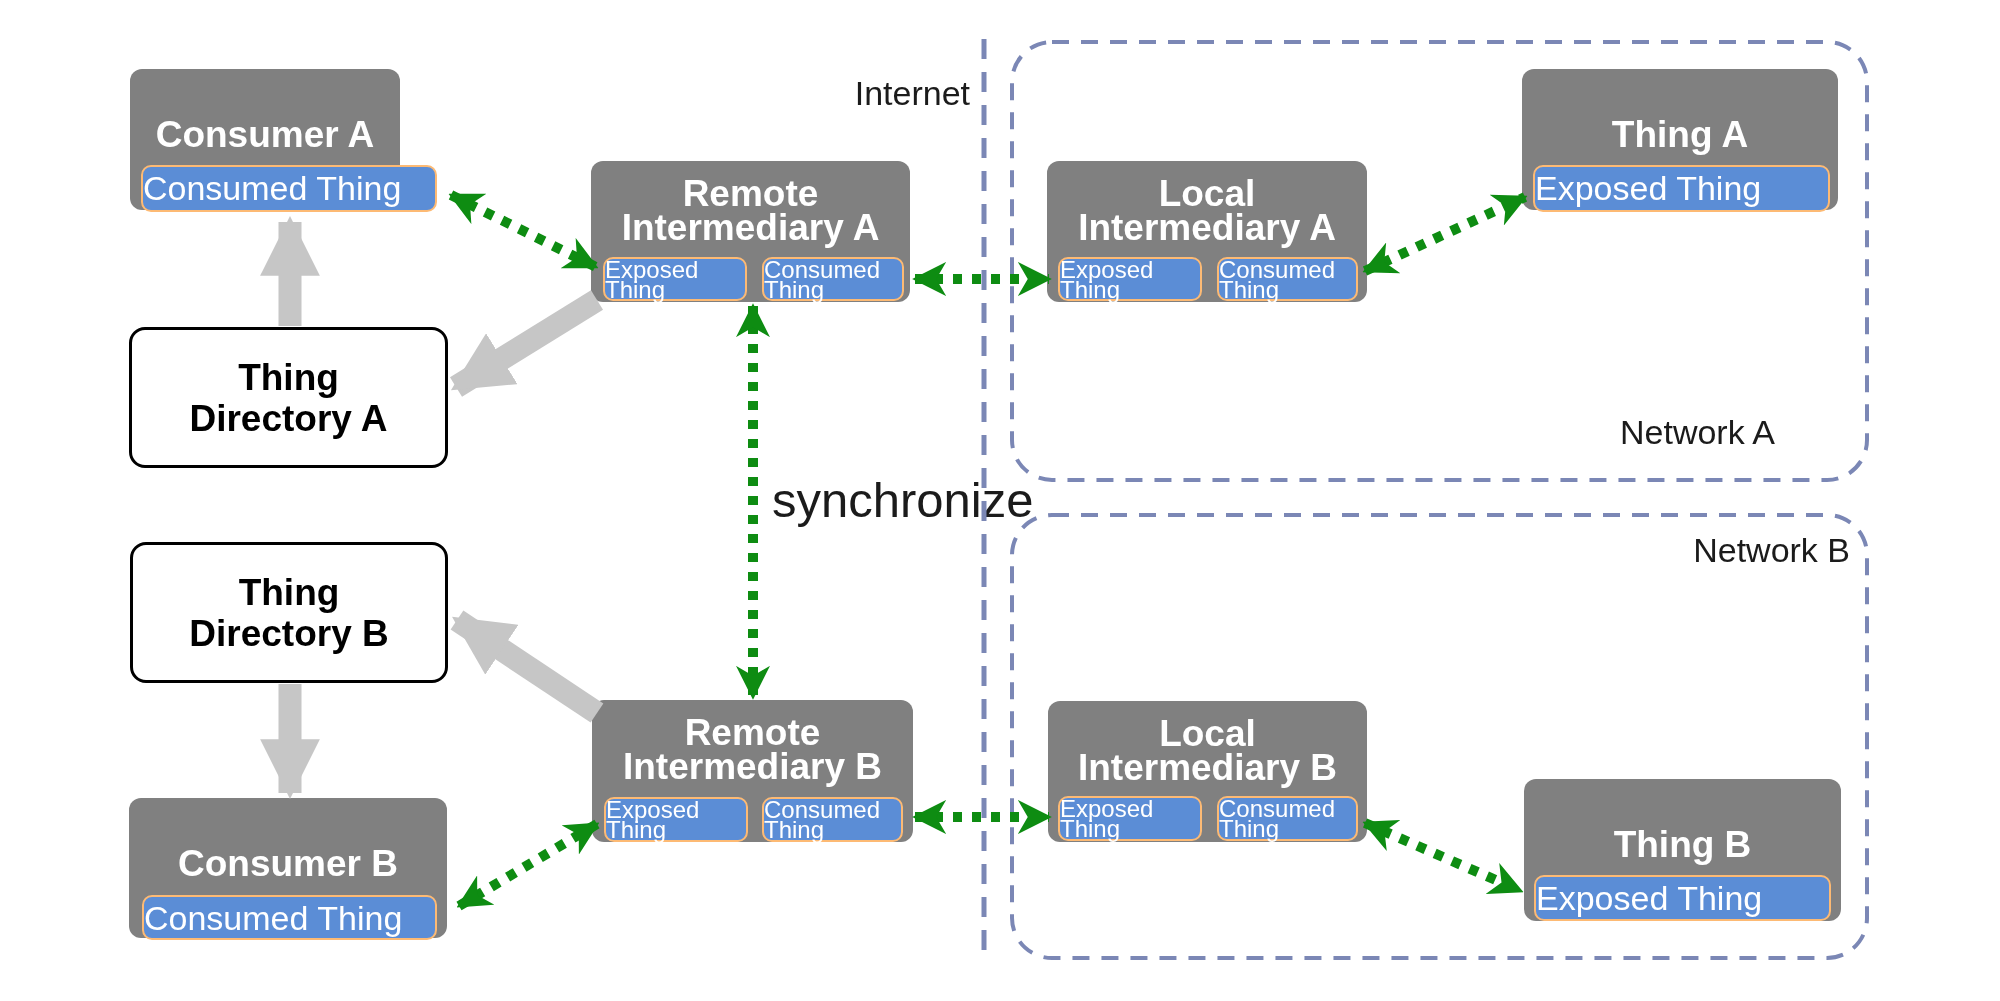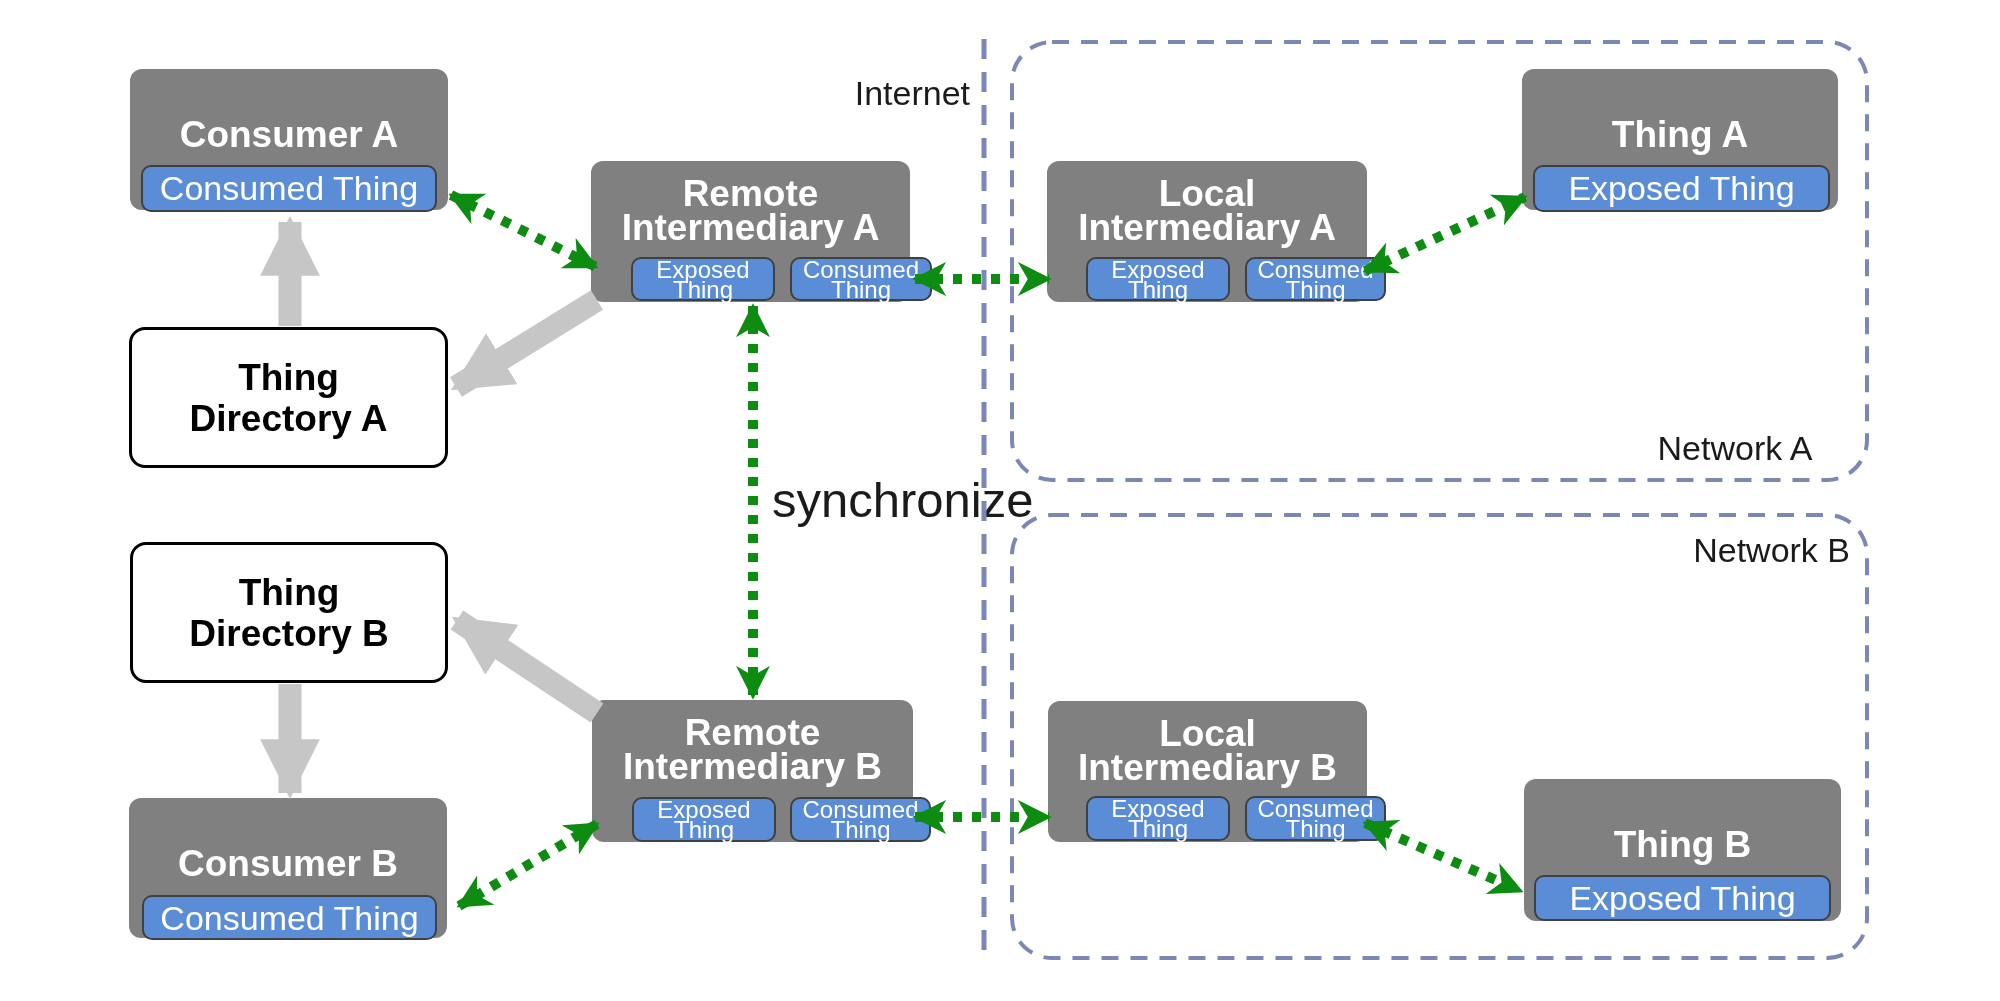--- a/index.html
+++ b/index.html
@@ -24,29 +24,29 @@
     font-weight:bold;
     font-size:37px;
     line-height:40px;
     color:#ffffff;
     white-space:nowrap;
   }
   .node-title.two-line{line-height:34px;}
   .chip{
     position:absolute;
     background:var(--box-blue);
-    border:2px solid #404040;
+    border:2px solid #fdba74;
     border-radius:10px;
     box-sizing:border-box;
     color:#ffffff;
-    text-align:center;
+    text-align:left;
     white-space:nowrap;
   }
   .chip.big{font-size:34px;line-height:42px;}
-  .chip.small{font-size:24px;line-height:20px;padding-top:1px;margin-left:28px;}
+  .chip.small{font-size:24px;line-height:20px;padding-top:1px;}
   .dir{
     position:absolute;
     background:#ffffff;
     border:3px solid #000000;
     border-radius:16px;
     box-sizing:border-box;
     display:flex;
     flex-direction:column;
     justify-content:center;
     text-align:center;
@@ -73,21 +73,21 @@
   .net-rect{fill:none;stroke:var(--boundary);stroke-width:4;stroke-dasharray:17 12;}
   .inet-line{fill:none;stroke:var(--boundary);stroke-width:5;stroke-dasharray:20 13;}
 </style>
 </head>
 <body>
 
 <div id="canvas">
 
   <div class="boxes">
 
-    <div class="node" style="left:130px;top:69px;width:318px;height:141px;">
+    <div class="node" style="left:130px;top:69px;width:270px;height:141px;">
       <div class="node-title" style="top:46px;">Consumer A</div>
       <div class="chip big" style="left:11px;top:96px;width:296px;height:47px;">Consumed Thing</div>
     </div>
 
     <div class="dir" style="left:129px;top:327px;width:319px;height:141px;">
       <span>Thing</span>
       <span>Directory A</span>
     </div>
 
     <div class="node" style="left:591px;top:161px;width:319px;height:141px;">
@@ -164,21 +164,21 @@
       <div class="node-title" style="top:46px;">Consumer B</div>
       <div class="chip big" style="left:13px;top:97px;width:295px;height:45px;">Consumed Thing</div>
     </div>
 
     <div class="node" style="left:1524px;top:779px;width:317px;height:142px;">
       <div class="node-title" style="top:46px;">Thing B</div>
       <div class="chip big" style="left:10px;top:96px;width:297px;height:46px;">Exposed Thing</div>
     </div>
 
     <div class="free-label" style="left:760px;top:69px;width:210px;text-align:right;">Internet</div>
-    <div class="free-label" style="left:1620px;top:424px;width:230px;text-align:center;">Network A</div>
+    <div class="free-label" style="left:1620px;top:408px;width:230px;text-align:left;">Network A</div>
     <div class="free-label" style="left:1620px;top:526px;width:230px;text-align:right;">Network B</div>
     <div class="free-label" style="left:772px;top:476px;font-size:49px;">synchronize</div>
   </div>
 
   <svg class="layer" width="2000" height="1001" viewBox="0 0 2000 1001">
     <defs>
       <marker id="dartGreen" viewBox="0 0 12 12" refX="11" refY="6" markerWidth="3.4" markerHeight="3.4" orient="auto-start-reverse" markerUnits="strokeWidth">
         <path class="m-green" d="M0,0 L12,6 L0,12 L3.5,6 Z"></path>
       </marker>
       <marker id="triGray" viewBox="0 0 10 10" refX="9" refY="5" markerWidth="2.6" markerHeight="2.6" orient="auto" markerUnits="strokeWidth">

